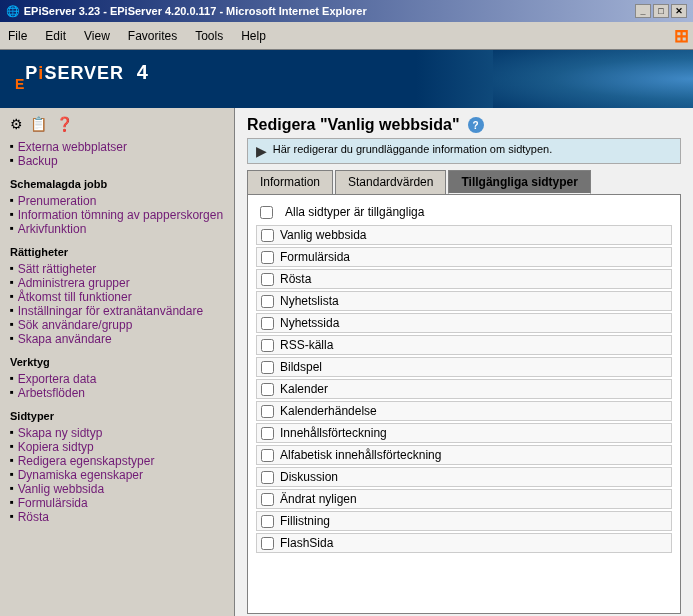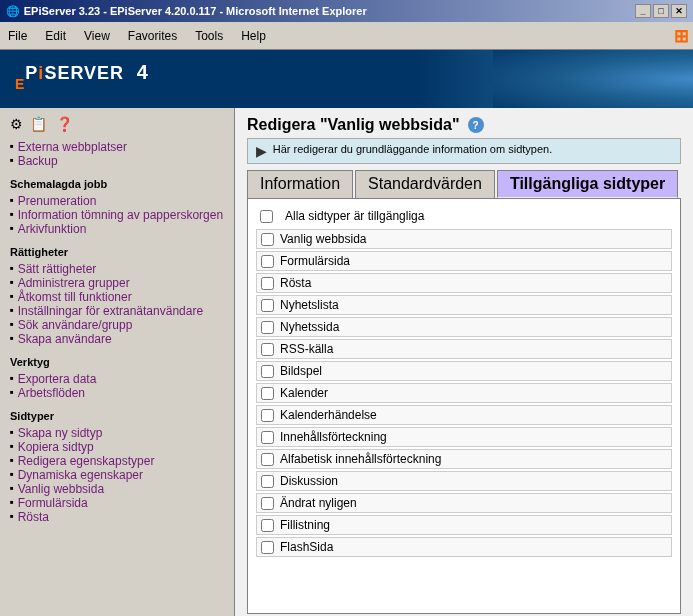--- a/index.html
+++ b/index.html
@@ -139,26 +139,26 @@
     .tabs-bar {
       display: flex;
       margin: 0 12px 0 12px;
       gap: 0;
     }
     .tab {
       padding: 4px 12px;
       border: 1px solid #808080;
       background: #d4d0c8;
       cursor: pointer;
-      font-size: 16px;
+      font-size: 12px;
       border-bottom: none;
       margin-right: 2px;
     }
     .tab.active {
-      background: #c4b5fd;
+      background: #737373;
       font-weight: bold;
       border-bottom: 1px solid #f0f0f0;
     }
 
     
     .tab-content {
       flex: 1;
       border: 1px solid #808080;
       margin: 0 12px 8px 12px;
       background: white;

